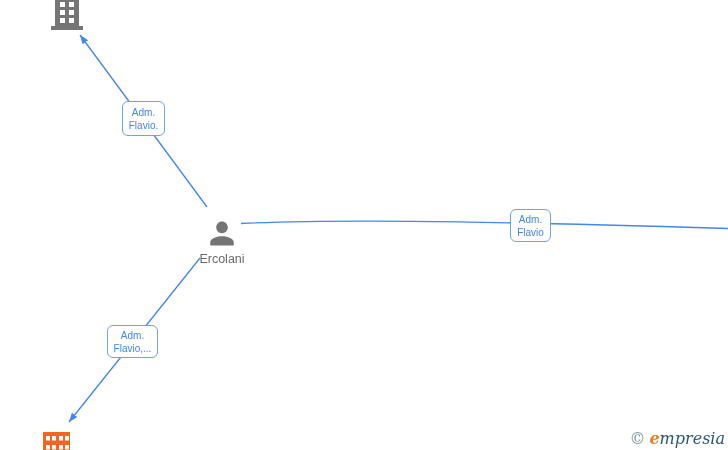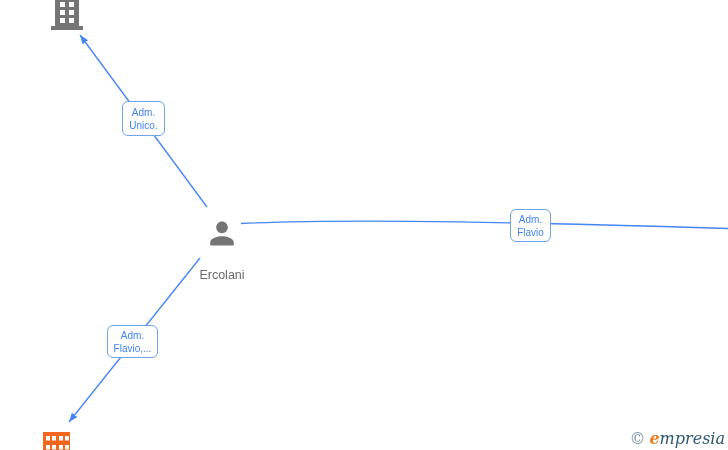--- a/index.html
+++ b/index.html
@@ -32,21 +32,21 @@
 
   .label-top    { left: 122px; top: 101px; width: 43px; height: 35px; }
   .label-right  { left: 510px; top: 209px; width: 41px; height: 33px; }
   .label-bottom { left: 107px; top: 325px; width: 51px; height: 33px; }
 
   .icon-company-top    { position: absolute; left: 48px;  top: 0;     width: 36px; height: 31px; cursor: pointer; }
   .icon-company-bottom { position: absolute; left: 43px;  top: 431px; width: 27px; height: 19px; overflow: hidden; cursor: pointer; }
   .node-person         { position: absolute; left: 172px; top: 216px; width: 100px; text-align: center; cursor: pointer; }
   .node-person .person-glyph { width: 34px; height: 34px; margin: 0 auto; }
   .person-name {
-    margin-top: 17px;
+    margin-top: 1px;
     color: #6b6b6b;
     font-size: 12.5px;
     line-height: 16px;
   }
 
   .brand {
     position: absolute;
     right: 3px; bottom: 2px;
     font-family: "DejaVu Serif", "Liberation Serif", serif;
     font-style: italic;
@@ -86,21 +86,21 @@
       <rect x="12" y="10" width="5" height="5" fill="#ffffff"></rect>
       <rect x="21" y="10" width="5" height="5" fill="#ffffff"></rect>
       <rect x="12" y="18" width="5" height="5" fill="#ffffff"></rect>
       <rect x="21" y="18" width="5" height="5" fill="#ffffff"></rect>
       <rect x="3" y="26" width="32" height="4" fill="#757575"></rect>
     </svg>
   </div>
 
   <div class="edge-label label-top">
     <span>Adm.</span>
-    <span>Unico.</span>
+    <span>Flavio.</span>
   </div>
 
   <div class="edge-label label-right">
     <span>Adm.</span>
     <span>Flavio</span>
   </div>
 
   <div class="edge-label label-bottom">
     <span>Adm.</span>
     <span>Flavio,...</span>

